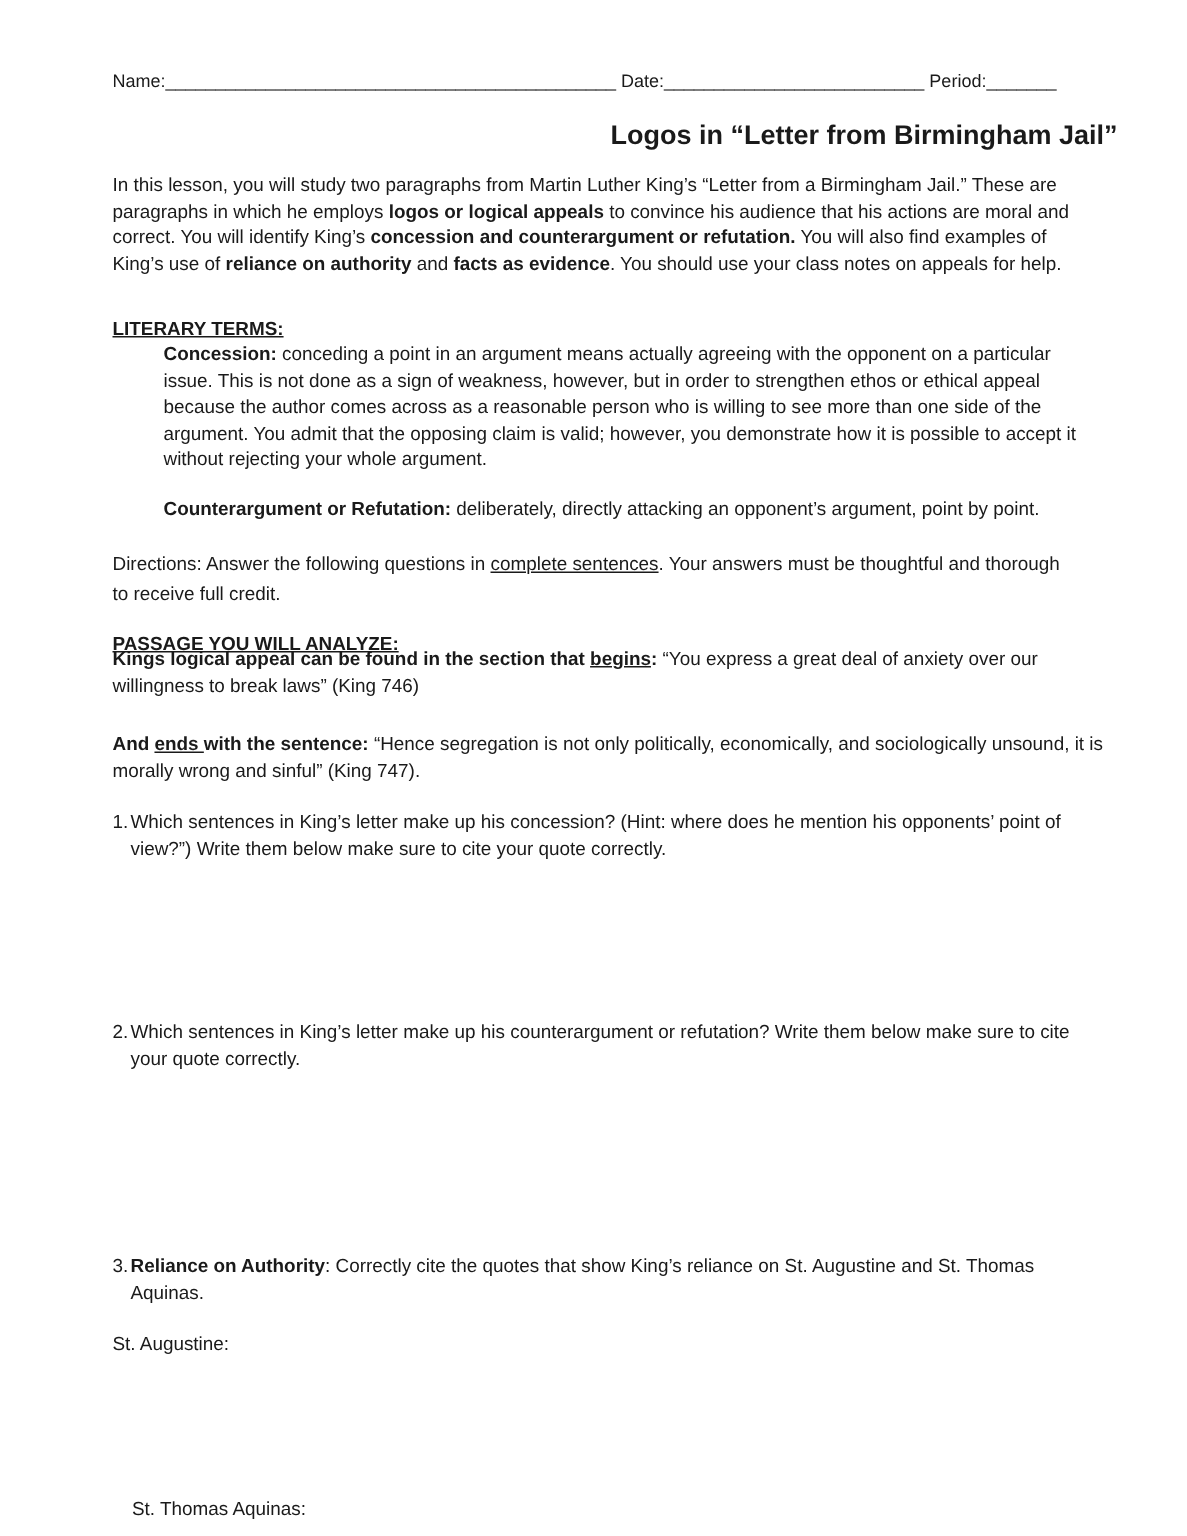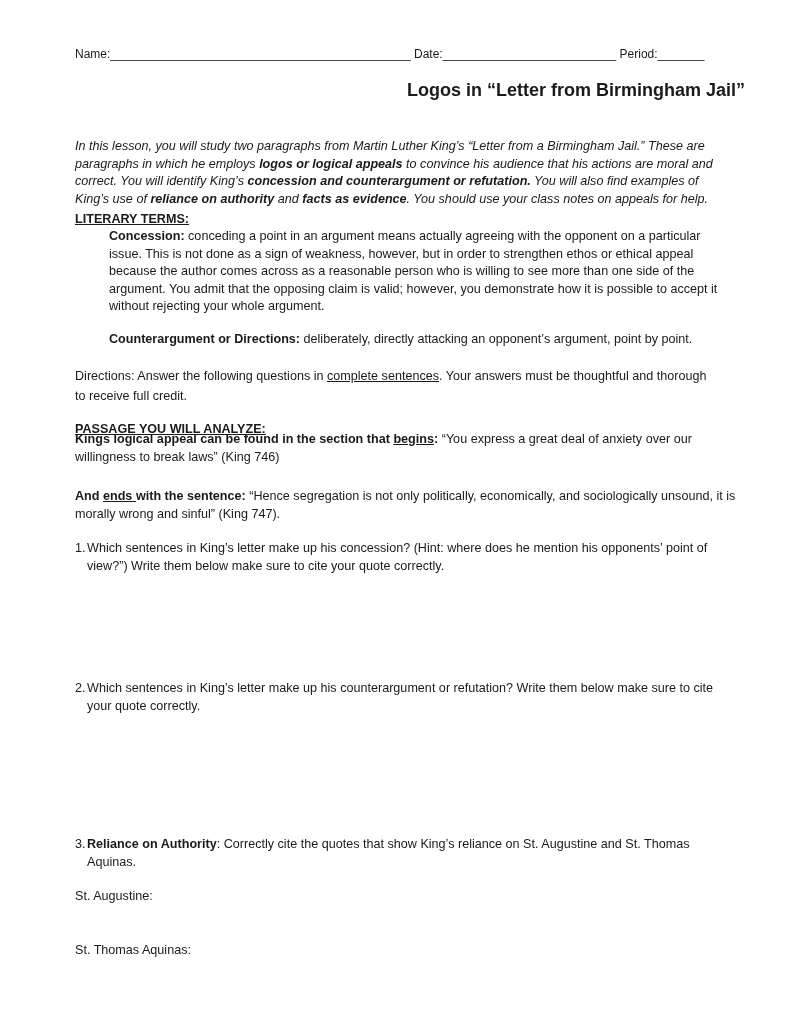--- a/index.html
+++ b/index.html
@@ -5,60 +5,60 @@
     html, body { margin: 0; padding: 0; background: #ffffff; }
     body {
       width: 791px; height: 1024px; position: relative; overflow: hidden;
       font-family: "Liberation Sans", sans-serif; color: #1a1a1a;
       font-size: 12.6px; line-height: 17.6px;
     }
     .page { position: absolute; left: 75px; top: 0; width: 670px; }
     .abs { position: absolute; left: 0; }
     .header-line { top: 46px; width: 670px; white-space: nowrap; font-size: 12px; }
     .title { top: 82px; width: 670px; text-align: right; font-weight: bold; font-size: 18px; }
-    .intro { top: 138px; width: 660px; font-style: italic; }
+    .intro { top: 115px; width: 660px; }
     .b { font-weight: bold; }
     .u { text-decoration: underline; }
     .lit-head { top: 211px; font-weight: bold; text-decoration: underline; }
     .indent { left: 34px; width: 615px; }
     .concession { top: 228px; }
     .counter { top: 331px; width: 640px; }
     .directions { top: 366px; width: 640px; font-weight: normal; line-height: 20px; }
     .passage-head { top: 421px; font-weight: bold; text-decoration: underline; }
     .begins { top: 431px; width: 640px; }
     .ends { top: 488px; width: 665px; }
     .q { width: 665px; display: flex; }
     .q .num { width: 12px; flex: 0 0 auto; }
     .q .txt { flex: 1; }
     .q1 { top: 540px; }
     .q2 { top: 680px; }
     .q3 { top: 836px; }
     .aug { top: 888px; }
-    .aqu { top: 942px; }
+    .aqu { top: 998px; margin-left: 13px; }
   </style>
 </head>
 <body>
 
 <div class="page">
 
   <div class="abs header-line">
     <span>Name:</span><span>_____________________________________________</span>
     <span>Date:</span><span>__________________________</span>
     <span>Period:</span><span>_______</span>
   </div>
 
   <div class="abs title">Logos in “Letter from Birmingham Jail”</div>
 
   <div class="abs intro"><span>In this lesson, you will study two paragraphs from Martin Luther King’s “Letter from a Birmingham Jail.” These are paragraphs in which he employs </span><span class="b">logos or logical appeals</span><span> to convince his audience that his actions are moral and correct. You will identify King’s </span><span class="b">concession and counterargument or refutation.</span><span>  You will also find examples of King’s use of </span><span class="b">reliance on authority</span><span> and </span><span class="b">facts as evidence</span><span>. You should use your class notes on appeals for help.</span></div>
 
   <div class="abs lit-head">LITERARY TERMS:</div>
 
   <div class="abs indent concession"><span class="b">Concession:</span><span> conceding a point in an argument means actually agreeing with the opponent on a particular issue. This is not done as a sign of weakness, however, but in order to strengthen ethos or ethical appeal because the author comes across as a reasonable person who is willing to see more than one side of the argument. You admit that the opposing claim is valid; however, you demonstrate how it is possible to accept it without rejecting your whole argument.</span></div>
 
-  <div class="abs indent counter"><span class="b">Counterargument or Directions:</span><span> deliberately, directly attacking an opponent’s argument, point by point.</span></div>
+  <div class="abs indent counter"><span class="b">Counterargument or Refutation:</span><span> deliberately, directly attacking an opponent’s argument, point by point.</span></div>
 
   <div class="abs directions"><span>Directions: Answer the following questions in </span><span class="u">complete sentences</span><span>. Your answers must be thoughtful and thorough to receive full credit.</span></div>
 
   <div class="abs passage-head">PASSAGE YOU WILL ANALYZE:</div>
 
   <div class="abs begins"><span class="b">Kings logical appeal can be found in the section that </span><span class="b u">begins</span><span class="b">:</span><span> “You express a great deal of anxiety over our willingness to break laws” (King 746)</span></div>
 
   <div class="abs ends"><span class="b">And </span><span class="b u">ends </span><span class="b">with the sentence:</span><span> “Hence segregation is not only politically, economically, and sociologically unsound, it is morally wrong and sinful” (King 747).</span></div>
 
   <div class="abs q q1">

